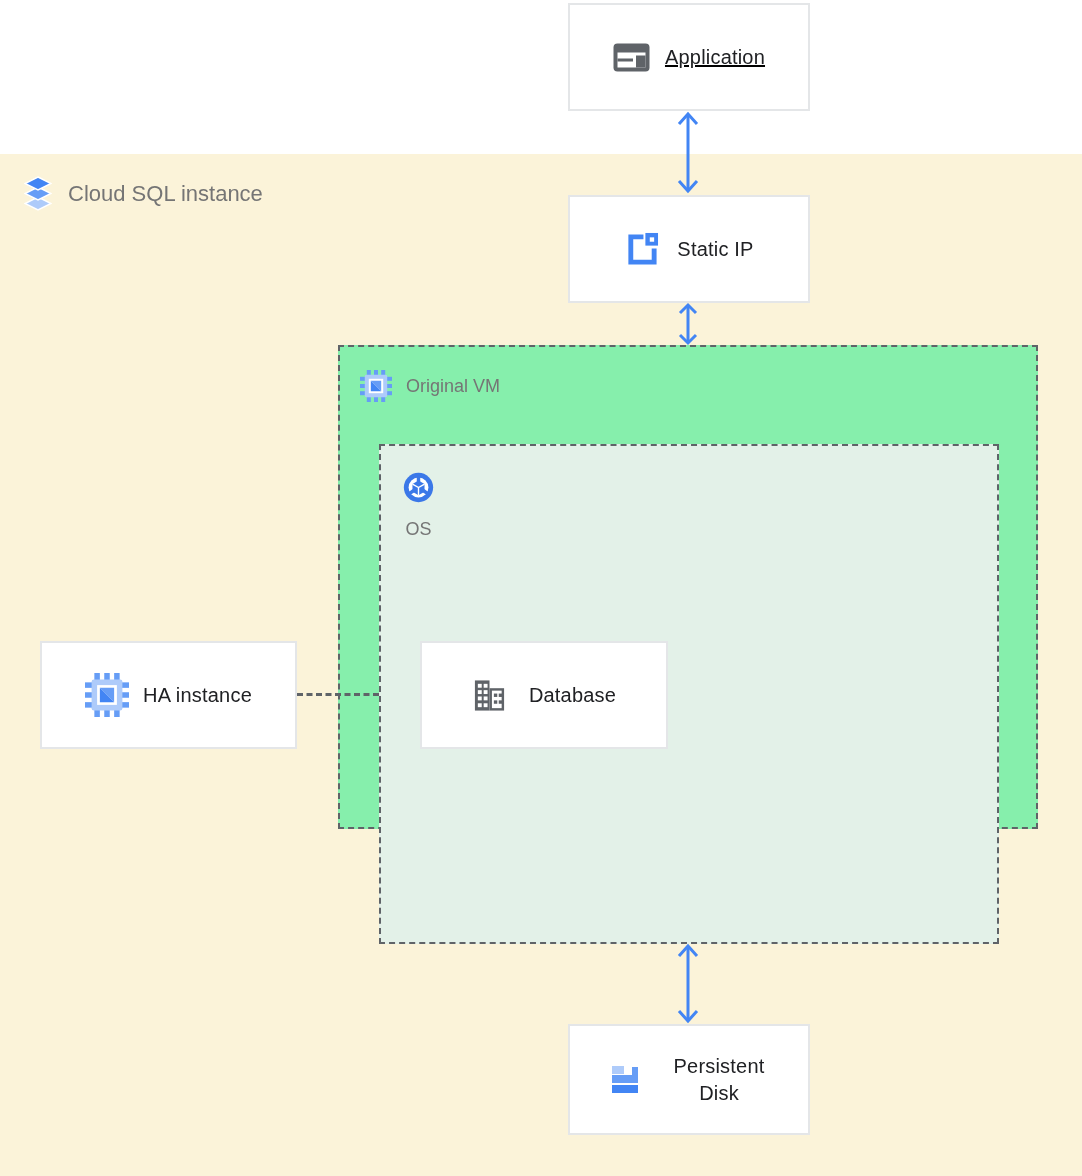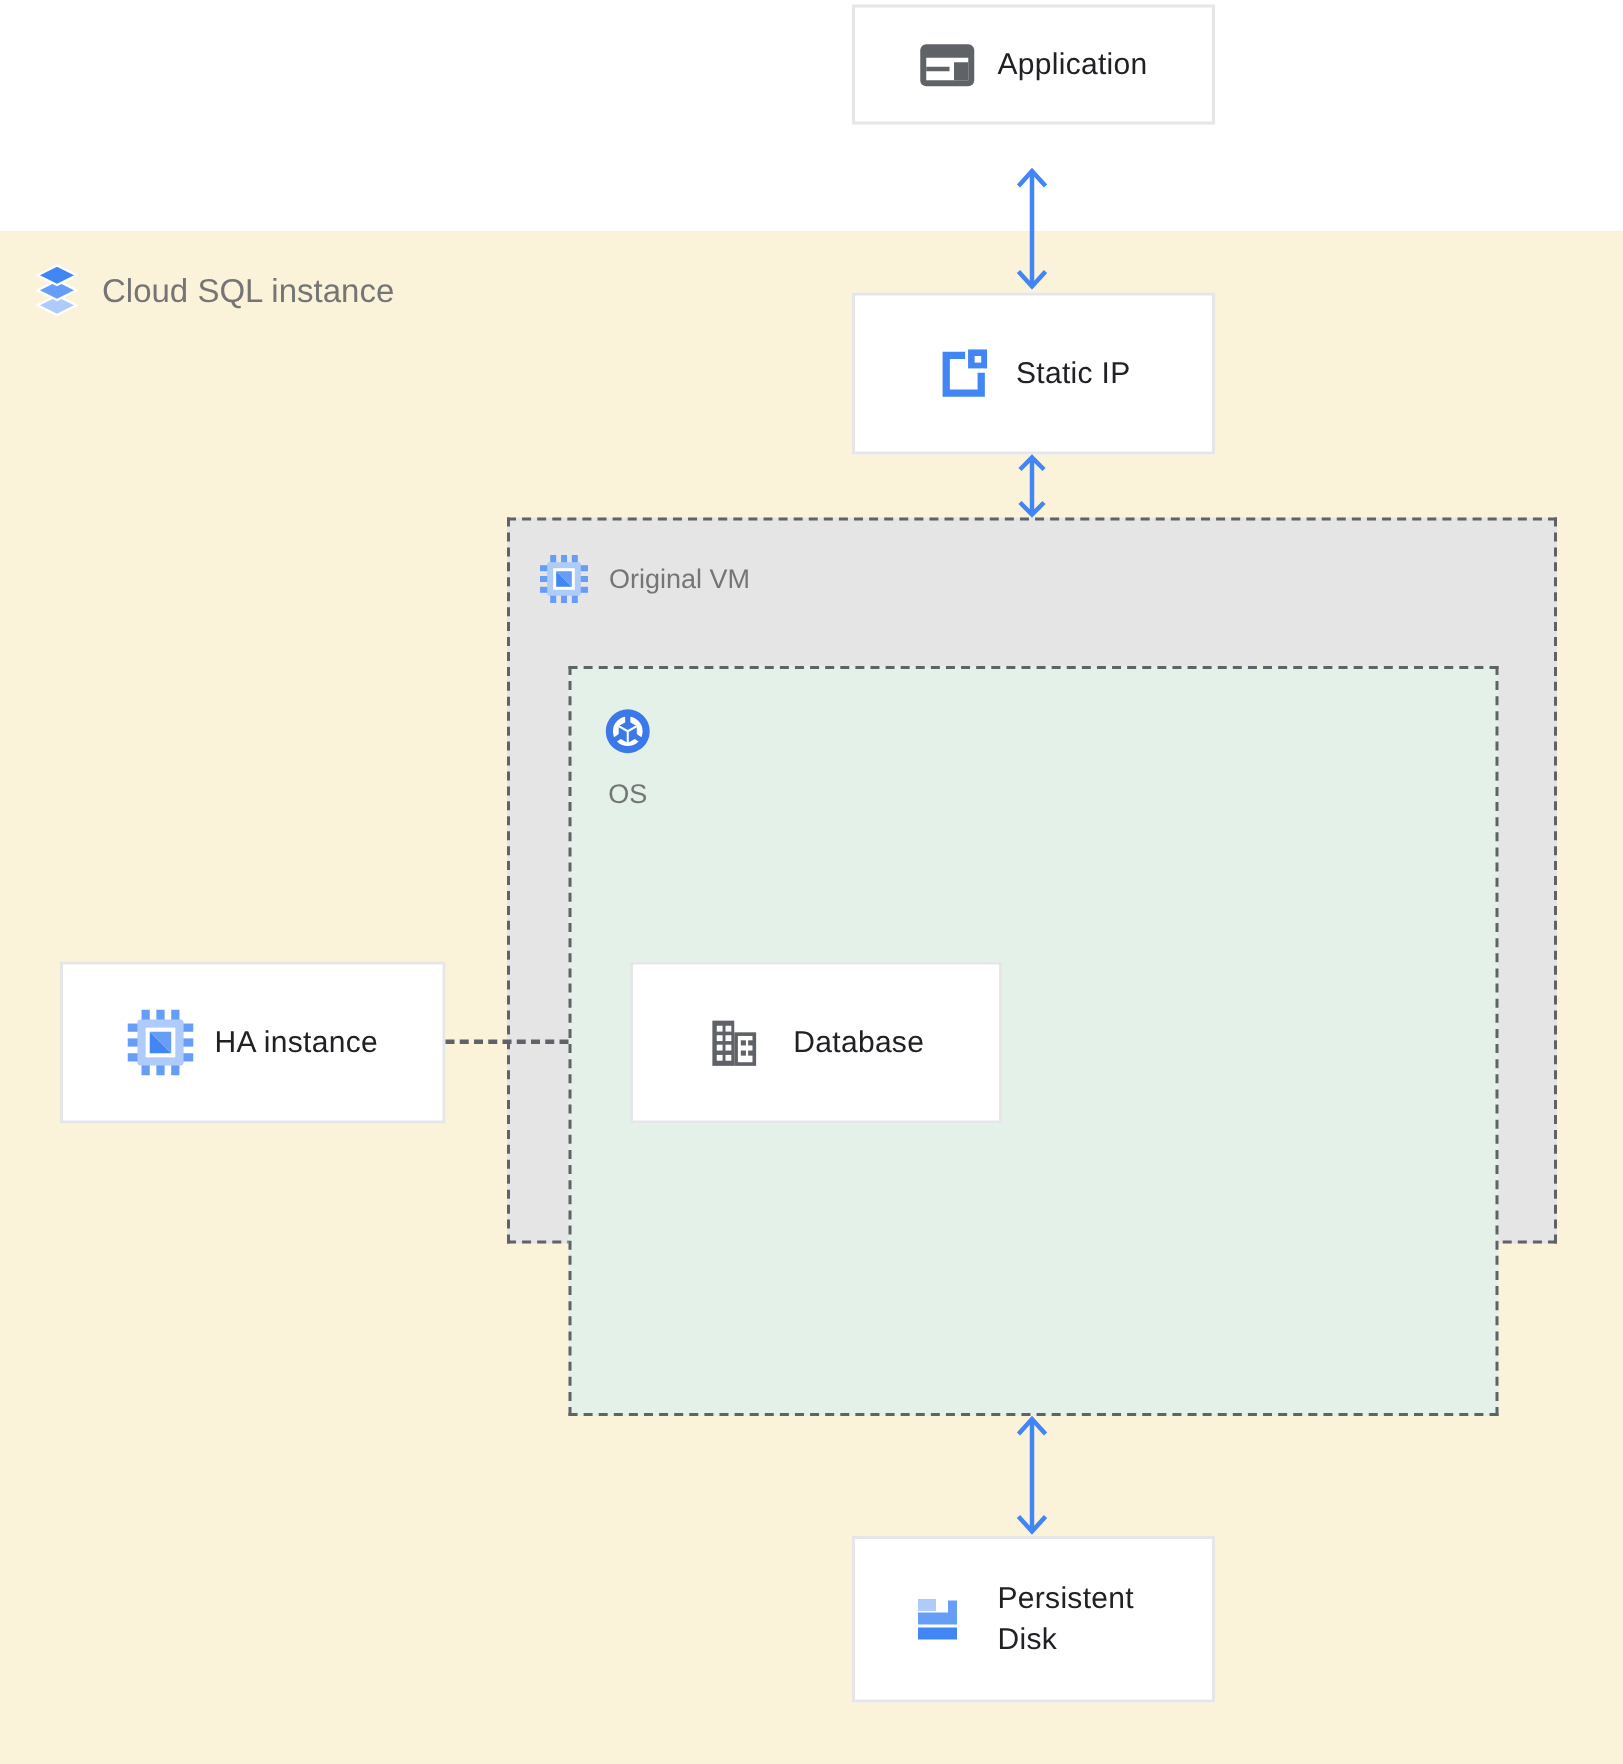--- a/index.html
+++ b/index.html
@@ -11,38 +11,38 @@
   .sql-region{position:absolute;left:0;top:154px;width:1082px;height:1022px;background:#fbf3d9;}
   .region-label{position:absolute;left:24px;top:176px;display:flex;align-items:center;gap:16px;}
   .region-label .txt{font-size:22px;color:#757575;}
   .node{
     position:absolute;background:#ffffff;border:2px solid #e4e6e8;box-sizing:border-box;
     display:flex;align-items:center;justify-content:center;
   }
   .node .lbl{font-size:20px;color:#202124;letter-spacing:.2px;}
   .container-vm{
     position:absolute;left:338px;top:345px;width:700px;height:484px;box-sizing:border-box;
-    background:#e5e5e5;border:2px dashed #5f6368;
+    background:#86efac;border:2px dashed #5f6368;
   }
   .vm-label{position:absolute;left:20px;top:23px;display:flex;align-items:center;gap:14px;}
   .vm-label .txt,.os-label .txt{font-size:18px;color:#757575;}
   .container-os{
     position:absolute;left:39px;top:97px;width:620px;height:500px;box-sizing:border-box;
     background:#e3f1e8;border:2px dashed #5f6368;
   }
   .os-label{position:absolute;left:22px;top:26px;display:flex;align-items:center;gap:16px;flex-direction:column;}
-  .n-application{left:568px;top:3px;width:242px;height:80px;gap:15px;}
+  .n-application{left:568px;top:3px;width:242px;height:108px;gap:15px;text-decoration:underline;}
   .n-staticip{left:568px;top:195px;width:242px;height:108px;gap:18px;}
   .n-logging{left:329px;top:41px;width:247px;height:108px;}
   .n-database{left:39px;top:195px;width:248px;height:108px;gap:22px;}
   .n-monitoring{left:329px;top:195px;width:247px;height:108px;}
   .n-other{left:329px;top:347px;width:247px;height:108px;}
   .n-ha{left:40px;top:641px;width:257px;height:108px;gap:14px;}
   .n-pd{left:568px;top:1024px;width:242px;height:111px;gap:20px;}
-  .n-pd .lbl{width:108px;line-height:1.35;}
+  .n-pd .lbl{width:108px;line-height:1.35;text-align:center;}
   .arrow{position:absolute;z-index:5;}
   .a1{left:674px;top:111px;}
   .a2{left:674px;top:302px;}
   .a3{left:674px;top:943px;}
   .connector{
     position:absolute;left:297px;top:693px;width:82px;height:0;
     border-top:3px dashed #5f6368;z-index:4;
   }
   svg{display:block;}
 </style>

